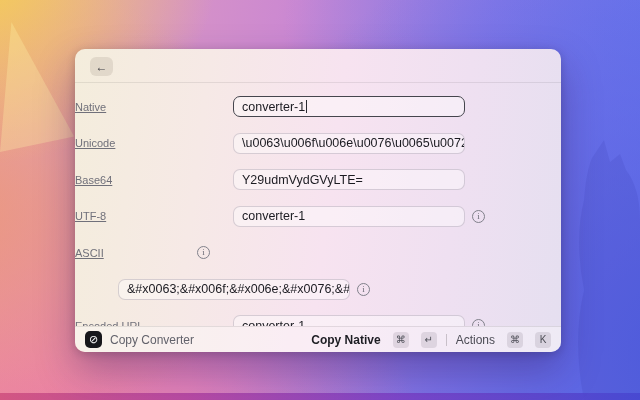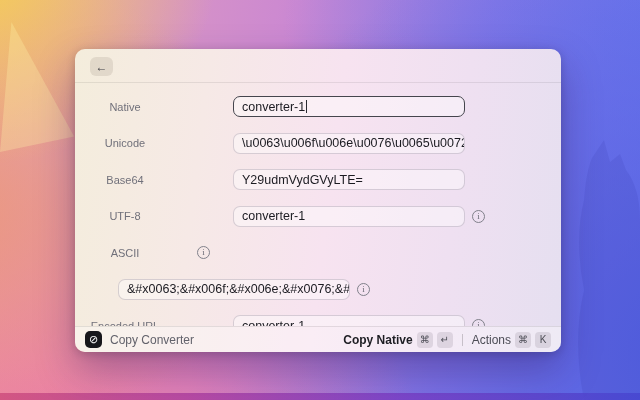--- a/index.html
+++ b/index.html
@@ -40,22 +40,22 @@
     position:absolute; left:15px; top:8px; width:23px; height:19px;
     background:rgba(110,100,85,0.14); border-radius:6px;
     display:flex; align-items:center; justify-content:center;
     font-size:12px; color:#3a3a41; cursor:default;
   }
 
   .form-area { position:absolute; top:34px; bottom:26px; left:0; right:0; overflow:hidden; padding-top:13px; }
   .row { display:flex; align-items:center; height:21px; margin-bottom:15.5px; }
   .row-label {
     width:115px; padding-right:15px; flex:0 0 115px;
-    text-align:center; font-size:11px; color:#70707a;
-    white-space:nowrap; overflow:hidden;
+    text-align:left; font-size:11px; color:#70707a;
+    white-space:nowrap; overflow:hidden;text-decoration:underline;
   }
   .field {
     width:232px; flex:0 0 232px; height:21px;
     background:rgba(255,255,255,0.42);
     border:1px solid rgba(85,75,100,0.22);
     border-radius:7px;
     display:flex; align-items:center;
     padding:0 8px; overflow:hidden;margin-left:43px;
   }
   .field.focused { border:1.5px solid #45454d; }
@@ -76,21 +76,21 @@
     background:rgba(255,255,255,0.35);
     display:flex; align-items:center; padding:0 10px;
   }
   .app-icon {
     width:17px; height:17px; border-radius:5px; background:#17171b;
     display:flex; align-items:center; justify-content:center;
     color:#fff; font-size:11px; line-height:1; flex:0 0 17px;
   }
   .app-name { margin-left:8px; font-size:12px; color:#62626b; }
   .footer-spacer { flex:1; }
-  .action { display:flex; align-items:center; gap:4px; cursor:default; }
+  .action { display:flex; align-items:center; gap:12px; cursor:default; }
   .action-label { font-size:12px; }
   .primary .action-label { font-weight:700; color:#1d1d23; }
   .secondary .action-label { font-weight:400; color:#4c4c55; }
   .keycap {
     min-width:16px; height:16px; padding:0 3px; border-radius:4px;
     background:rgba(105,95,110,0.16);
     display:flex; align-items:center; justify-content:center;
     font-size:10px; color:#4e4e57;
   }
   .footer-divider { width:1px; height:12px; background:rgba(0,0,0,0.18); margin:0 9px; }

